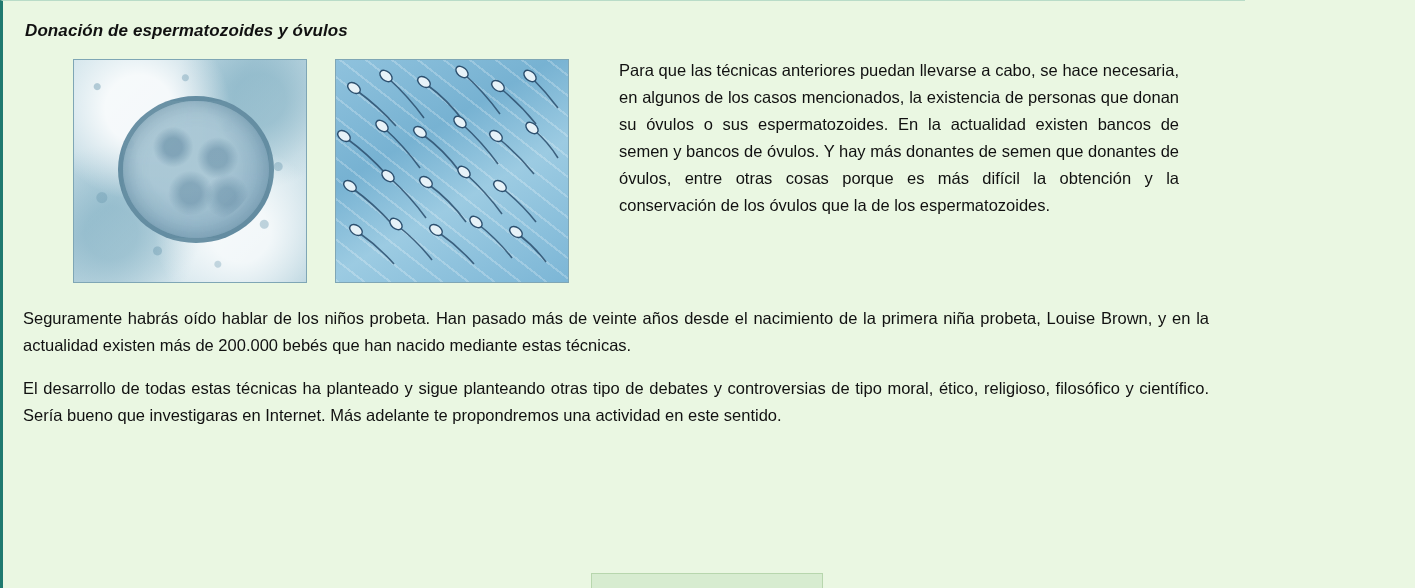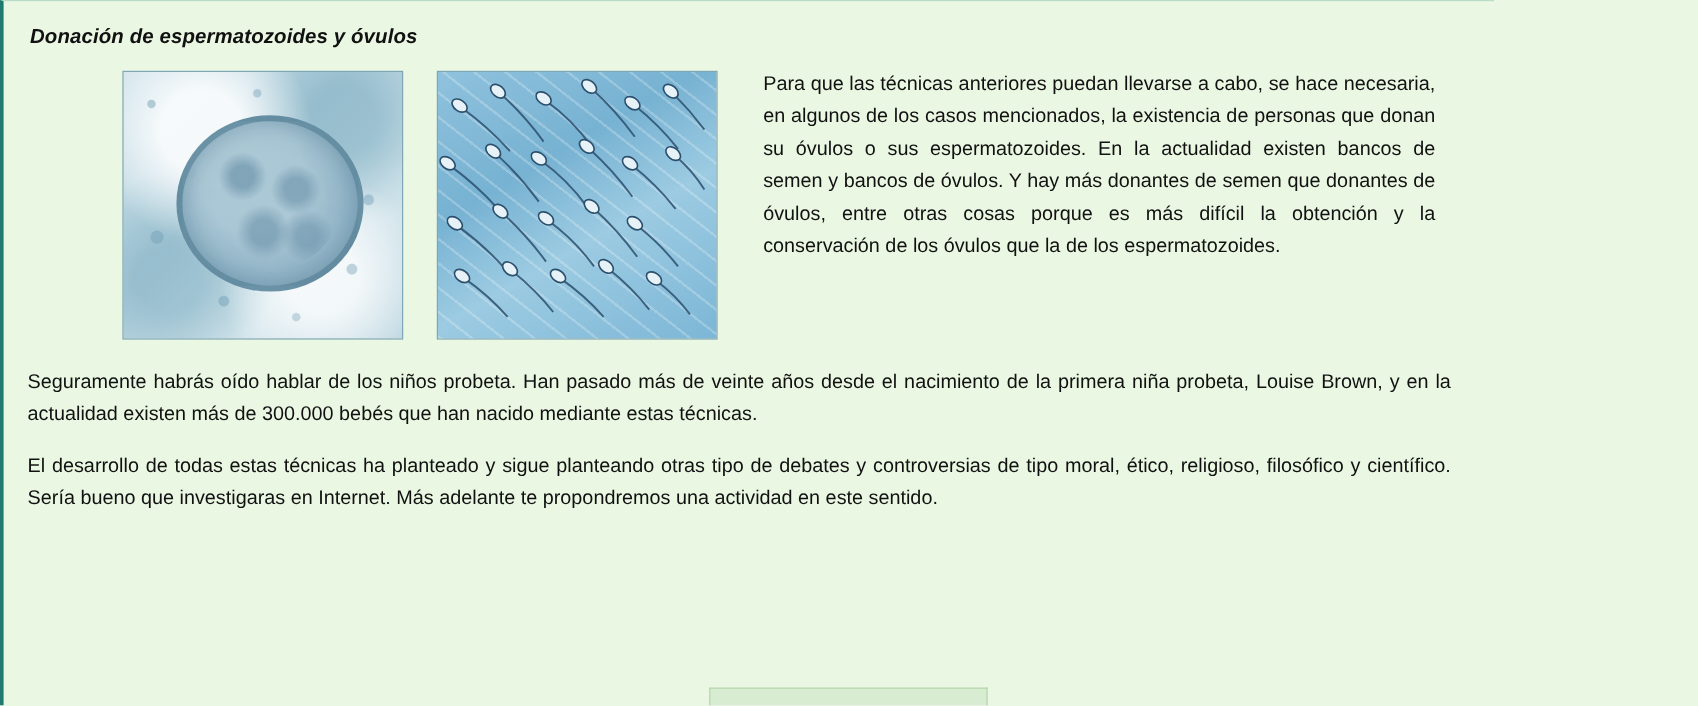--- a/index.html
+++ b/index.html
@@ -29,22 +29,21 @@
     font-size: 17px;
     font-weight: bold;
     font-style: italic;
     color: #111111;
     margin: 2px 0 14px 4px;
     letter-spacing: 0.1px;
   }
   .top-block {
     display: flex;
     align-items: flex-start;
-    gap: 0;
-    justify-content: center;
+    gap: 12px;
   }
   .figure-wrap {
     display: flex;
     gap: 28px;
     margin-left: 52px;
     margin-top: 4px;
   }
   .figure {
     width: 232px;
     height: 222px;
@@ -223,20 +222,20 @@
 
       </div>
 
       <div class="col-text">
         <p class="body-text para">Para que las técnicas anteriores puedan llevarse a cabo, se hace necesaria, en algunos de los casos mencionados, la existencia de personas que donan su óvulos o sus espermatozoides. En la actualidad existen bancos de semen y bancos de óvulos. Y hay más donantes de semen que donantes de óvulos, entre otras cosas porque es más difícil la obtención y la conservación de los óvulos que la de los espermatozoides.</p>
       </div>
 
     </div>
 
     <div class="full-paras">
-      <p class="body-text para">Seguramente habrás oído hablar de los niños probeta. Han pasado más de veinte años desde el nacimiento de la primera niña probeta, Louise Brown, y en la actualidad existen más de 300.000 bebés que han nacido mediante estas técnicas.</p>
+      <p class="body-text para">Seguramente habrás oído hablar de los niños probeta. Han pasado más de veinte años desde el nacimiento de la primera niña probeta, Louise Brown, y en la actualidad existen más de 200.000 bebés que han nacido mediante estas técnicas.</p>
       <p class="body-text para">El desarrollo de todas estas técnicas ha planteado y sigue planteando otras tipo de debates y controversias de tipo moral, ético, religioso, filosófico y científico. Sería bueno que investigaras en Internet. Más adelante te propondremos una actividad en este sentido.</p>
     </div>
 
   </div>
 
   <div class="bottom-bar"></div>
 </div>
 
 </body></html>

